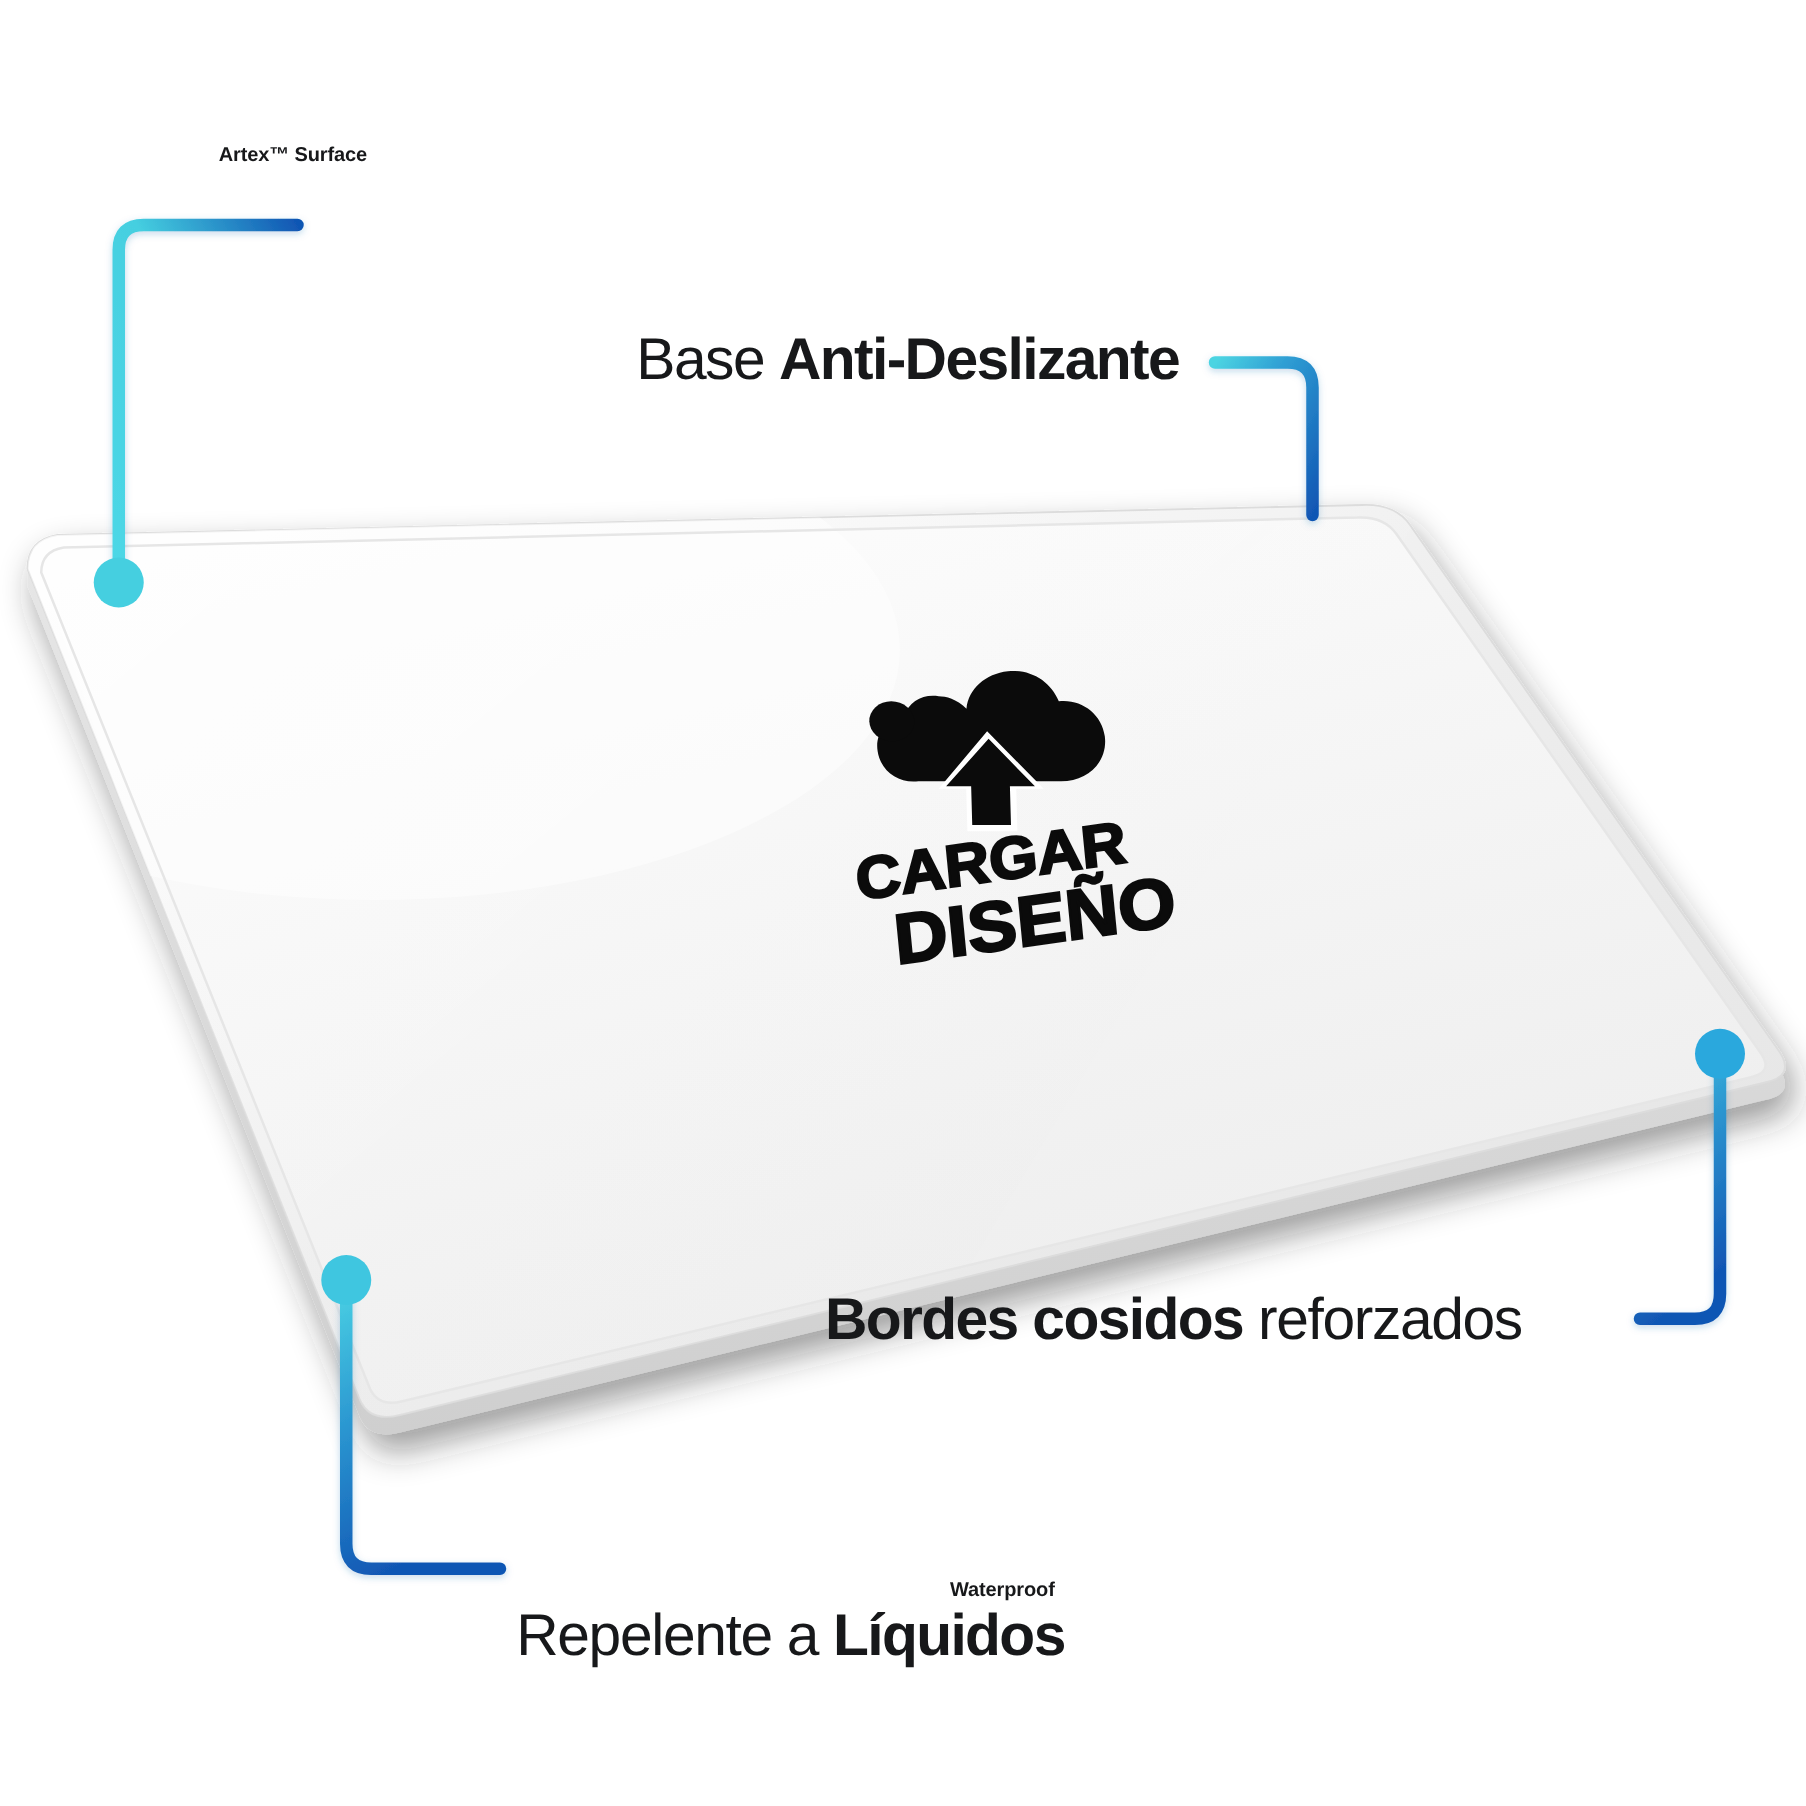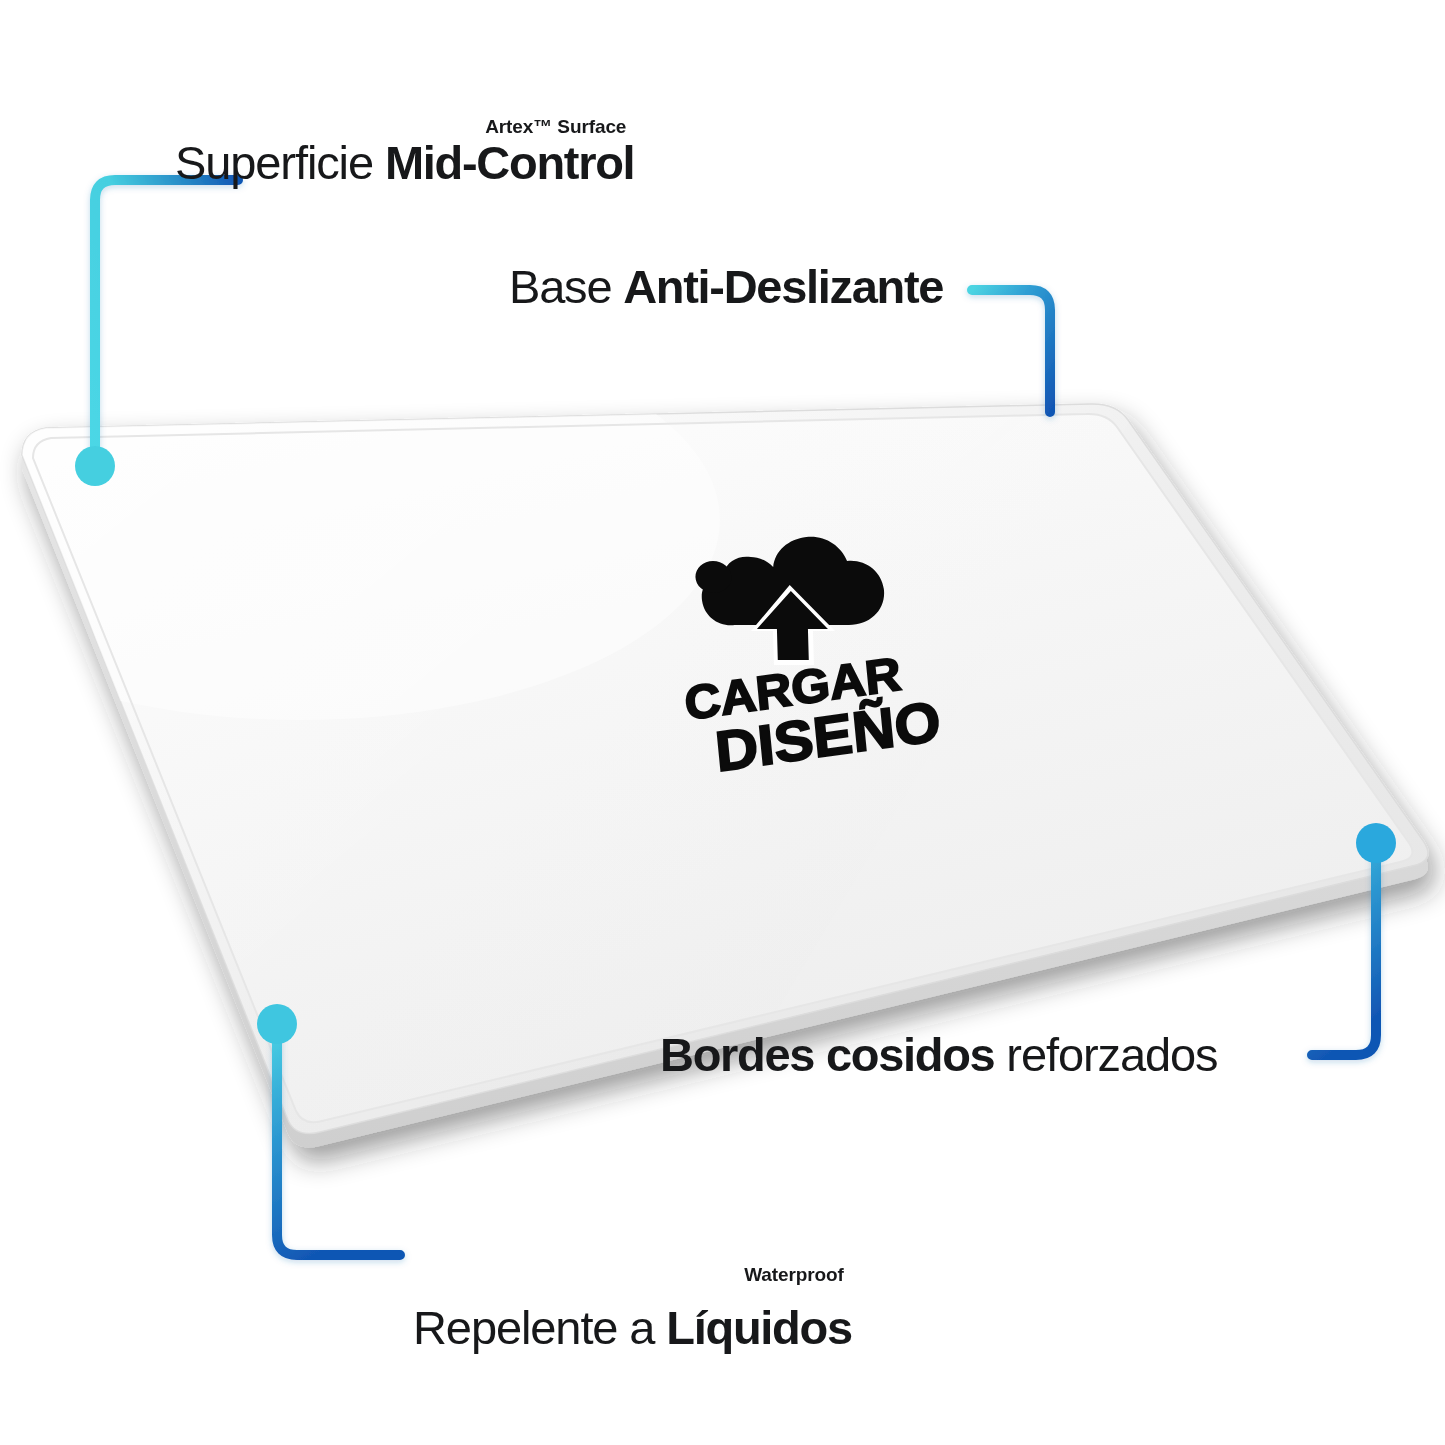--- a/index.html
+++ b/index.html
@@ -23,21 +23,21 @@
 
   
   .callout {
     position:absolute;
     color:#17181a;
     white-space:nowrap;
     line-height:1.04;
   }
   .callout .kicker {
     display:block;
-    font-size:19px;
+    font-size:16px;
     font-weight:bold;
     letter-spacing:-0.1px;
     color:#17181a;
   }
   .callout .main {
     display:block;
     font-size:47px;
     font-weight:normal;
     letter-spacing:-1.1px;
     color:#17181a;
@@ -50,21 +50,21 @@
   #callout-surface .main   { margin-top:2px; }
 
   #callout-nonslip      { left:472px;  top:263px;margin-left:37px; }
   #callout-nonslip .main { letter-spacing:-1.2px; }
 
   #callout-edges        { left:660px;  top:1031px; }
   #callout-edges .main  { letter-spacing:-1.1px; }
 
   #callout-waterproof   { left:413px;  top:1265px; }
   #callout-waterproof .kicker { text-align:right; padding-right:8px; }
-  #callout-waterproof .main   { margin-top:19px; }
+  #callout-waterproof .main   { margin-top:2px; }
 
   
   #mat-print {
     position:absolute;
     left:672px; top:527px;
     width:300px; height:280px;
     transform: rotate(-1.6deg) skewY(1.6deg);
     transform-origin:50% 50%;
     pointer-events:none;
   }
@@ -271,21 +271,20 @@
     </svg>
 
     <div id="logo-wordmark">
       <span class="wl wl1">CARGAR</span>
       <span class="wl wl2">DISEÑO</span>
     </div>
   </div>
 
   <div class="callout" id="callout-surface">
     <span class="kicker">Artex™ Surface</span>
-    <span class="main"><span>Superficie </span><b>Mid-Control</b></span>
   </div>
 
   <div class="callout" id="callout-nonslip">
     <span class="main"><span>Base </span><b>Anti-Deslizante</b></span>
   </div>
 
   <div class="callout" id="callout-edges">
     <span class="main"><b>Bordes cosidos</b><span> reforzados</span></span>
   </div>
 

